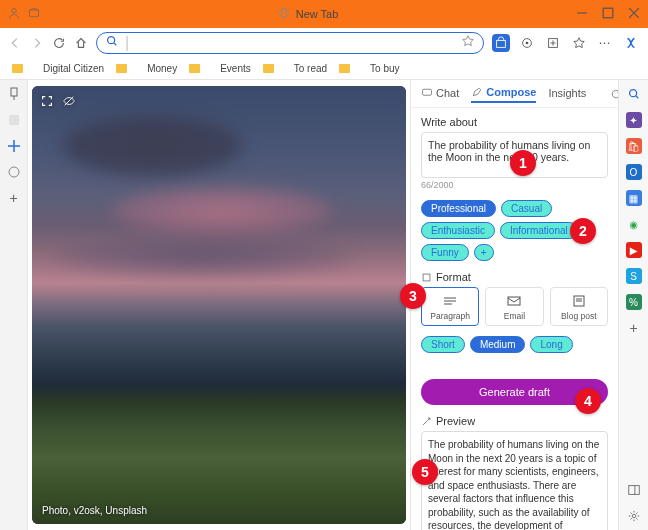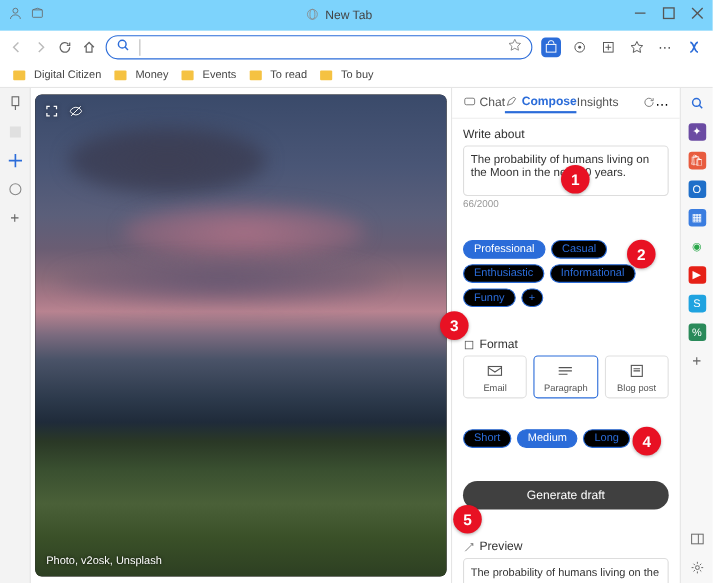--- a/index.html
+++ b/index.html
@@ -1,84 +1,84 @@
 <!DOCTYPE html>
 <html><head>
 <meta charset="utf-8">
 <style>
 * { margin: 0; padding: 0; box-sizing: border-box; font-family: "Segoe UI", Arial, sans-serif; }
 body { width: 648px; height: 530px; overflow: hidden; background: #fff; position: relative; }
 
 
-.titlebar { height: 28px; display: flex; align-items: center; justify-content: space-between; padding: 0 8px; background: #7dd3fc; gap: 47px; }
+.titlebar { height: 28px; display: flex; align-items: center; justify-content: space-between; padding: 0 8px; background: #f97316; gap: 47px; }
 .titlebar .left { display: flex; gap: 8px; align-items: center; }
 .titlebar .center { display: flex; align-items: center; gap: 6px; font-size: 11px; color: #444; }
 .titlebar .right { display: flex; gap: 14px; align-items: center; color: #555; }
 .titlebar svg { width: 12px; height: 12px; }
 
 
 .toolbar { height: 30px; display: flex; align-items: center; gap: 8px; padding: 0 8px; background: #fff; }
 .toolbar svg { width: 14px; height: 14px; }
 .navbtn { color: #666; display:flex; align-items:center; }
 .navbtn.disabled { color: #bbb; }
 .addr { flex: 1; height: 22px; border: 1px solid #2b6cd9; border-radius: 12px; display: flex; align-items: center; padding: 0 8px; gap: 6px; }
 .addr input { flex: 1; border: none; outline: none; font-size: 11px; }
 .addr .sicon { color: #2b6cd9; }
 .tbicon { width: 18px; height: 18px; display: flex; align-items: center; justify-content: center; color: #555; }
 .tbicon.blue { color:#2b6cd9; background:#2b6cd9; border-radius:4px;}
 .tbicon.blue svg { color:#fff; }
 
 
 .bmbar { height: 22px; display: flex; align-items: center; gap: 12px; padding: 0 12px; background: #fff; border-bottom: 1px solid #e5e5e5; }
-.bm { display: flex; align-items: center; gap: 8px; font-size: 10px; color: #444; }
+.bm { display: flex; align-items: center; gap: 20px; font-size: 10px; color: #444; }
 .bm .folder { width: 11px; height: 9px; background: #f5c242; border-radius: 1px; }
 
 
 .main { position: absolute; top: 80px; left: 0; right: 0; bottom: 0; display: flex; }
 
 
 .vtabs { width: 28px; background: #f3f3f3; display: flex; flex-direction: column; align-items: center; gap: 10px; padding-top: 6px; border-right: 1px solid #e5e5e5; }
 .vtabs .tab { width: 16px; height: 16px; display:flex; align-items:center; justify-content:center; color:#666; }
 
 
-.photo-wrap { flex: 1; position: relative; background: #000000; margin: 6px 4px 6px 4px; border-radius: 6px; overflow: hidden; }
+.photo-wrap { flex: 1; position: relative; background: #701a75; margin: 6px 4px 6px 4px; border-radius: 6px; overflow: hidden; }
 .sky { position: absolute; inset: 0; background:
   linear-gradient(180deg, #3a4a6a 0%, #4a5676 15%, #5b5f7a 25%, #6a5d73 32%, #8a6b7a 38%, #a57786 42%, #b88390 45%, #7a6a7e 50%, #4a5368 55%, #2d3a4c 63%, #1f2b3a 68%, #2a3826 72%, #3a5030 78%, #4a6038 85%, #3a5028 92%, #2d3f22 100%);
 }
 .cloud { position:absolute; border-radius: 50%; filter: blur(8px); }
 .cloud.c1 { top: 30px; left: 30px; width: 180px; height: 60px; background: radial-gradient(ellipse, rgba(60,60,80,0.9), rgba(50,50,70,0.5)); }
 .cloud.c2 { top: 100px; left: 80px; width: 220px; height: 50px; background: radial-gradient(ellipse, rgba(200,120,140,0.7), rgba(140,90,110,0.2)); }
 .cloud.c3 { top: 150px; left: 20px; width: 300px; height: 40px; background: radial-gradient(ellipse, rgba(90,80,110,0.8), transparent); }
 .photo-ctrl { position: absolute; top: 8px; left: 8px; display: flex; gap: 8px; color: #fff; }
 .photo-ctrl svg { width: 14px; height: 14px; filter: drop-shadow(0 0 2px rgba(0,0,0,0.6)); }
 .credit { position: absolute; bottom: 8px; left: 10px; color: #fff; font-size: 10px; text-shadow: 0 0 3px rgba(0,0,0,0.8); }
 
 
 .panel { width: 208px; background: #fff; border-left: 1px solid #e5e5e5; display: flex; flex-direction: column; font-size: 11px; }
-.panel-tabs { display: flex; align-items: center; gap: 0; padding: 6px 10px 4px; border-bottom: 1px solid #eee; }
+.panel-tabs { display: flex; align-items: center; gap: 12px; padding: 6px 10px 4px; border-bottom: 1px solid #eee; }
 .ptab { font-size: 11px; color: #555; display:flex; align-items:center; gap:3px; padding-bottom:3px; }
 .ptab.active { color: #2b6cd9; border-bottom: 2px solid #2b6cd9; font-weight:700; }
 .panel-tabs .spacer { flex: 1; }
 .panel-tabs svg { width: 12px; height: 12px; color: #666; }
-.panel-body { flex: 1; overflow-y: auto; padding: 8px 10px; display:flex; flex-direction:column; gap:28px; }
+.panel-body { flex: 1; overflow-y: auto; padding: 8px 10px; display:flex; flex-direction:column; gap:10px; }
 .panel-body::-webkit-scrollbar { width: 6px; }
 .panel-body::-webkit-scrollbar-thumb { background: #ccc; border-radius: 3px; }
 .sec-label { font-size: 11px; color: #333; margin-bottom: 4px; display:flex; align-items:center; gap:4px; }
 .sec-label svg { width:11px; height:11px; color:#555; }
 .prompt-box { border: 1px solid #ddd; border-radius: 4px; padding: 6px; font-size: 10.5px; color: #333; position: relative; min-height:46px; }
 .prompt-count { font-size: 9px; color: #999; margin-top: 2px; }
 .chips { display: flex; flex-wrap: wrap; gap: 5px; }
-.chip { border: 1px solid #2b6cd9; color: #2b6cd9; border-radius: 11px; padding: 2px 9px; font-size: 10px; background:#000000; }
+.chip { border: 1px solid #2b6cd9; color: #2b6cd9; border-radius: 11px; padding: 2px 9px; font-size: 10px; background:#5eead4; }
 .chip.active { background: #2b6cd9; color: #fff; }
 .chip.plus { padding: 2px 6px; }
 .formats { display: flex; gap: 6px; }
 .fmt { flex:1; border: 1px solid #e0e0e0; border-radius: 4px; padding: 6px 2px 4px; display: flex; flex-direction: column; align-items: center; gap: 3px; font-size: 8.5px; color: #555; }
 .fmt.active { border-color: #2b6cd9; }
 .fmt svg { width: 16px; height: 14px; color: #555; }
-.genbtn { background: #404040; color: #fff; border: none; border-radius: 16px; padding: 7px; font-size: 11px; font-weight: 500; width:100%; margin-top:2px; }
+.genbtn { background: #a21caf; color: #fff; border: none; border-radius: 16px; padding: 7px; font-size: 11px; font-weight: 500; width:100%; margin-top:16px; }
 .preview-box { border: 1px solid #ddd; border-radius: 4px; padding: 6px; font-size: 10px; color: #333; line-height: 1.35; }
 
 
 .rbar { width: 30px; background: #f7f7f7; display: flex; flex-direction: column; align-items: center; gap: 10px; padding: 6px 0; border-left: 1px solid #e5e5e5; }
 .ricon { width: 16px; height: 16px; border-radius: 3px; display:flex; align-items:center; justify-content:center; font-size:10px; }
 .rbar .spacer { flex: 1; }
 
 
 .callout { position: absolute; width: 26px; height: 26px; background: #e81123; border-radius: 50%; color: #fff; font-weight: bold; font-size: 14px; display: flex; align-items: center; justify-content: center; z-index: 100; box-shadow: 0 1px 3px rgba(0,0,0,0.3); }
 </style>
@@ -289,34 +289,34 @@
       </div>
 
       <div>
         <div class="sec-label">
             <svg viewBox="0 0 16 16">
               <rect x="3" y="3" width="10" height="10" fill="none" stroke="currentColor"></rect>
             </svg>
             <span>Format</span>
           </div>
         <div class="formats">
-          <div class="fmt">
-              <svg viewBox="0 0 16 12">
-                <rect x="2" y="2" width="12" height="8" fill="none" stroke="currentColor"></rect>
-                <path d="M2 3l6 4 6-4" fill="none" stroke="currentColor"></path>
-              </svg>
-              <span>Email</span>
-            </div>
           <div class="fmt active">
               <svg viewBox="0 0 16 12">
                 <line x1="2" y1="3" x2="14" y2="3" stroke="currentColor"></line>
                 <line x1="2" y1="6" x2="14" y2="6" stroke="currentColor"></line>
                 <line x1="2" y1="9" x2="10" y2="9" stroke="currentColor"></line>
               </svg>
               <span>Paragraph</span>
+            </div>
+          <div class="fmt">
+              <svg viewBox="0 0 16 12">
+                <rect x="2" y="2" width="12" height="8" fill="none" stroke="currentColor"></rect>
+                <path d="M2 3l6 4 6-4" fill="none" stroke="currentColor"></path>
+              </svg>
+              <span>Email</span>
             </div>
           <div class="fmt">
               <svg viewBox="0 0 16 12">
                 <rect x="3" y="1" width="10" height="10" fill="none" stroke="currentColor"></rect>
                 <line x1="5" y1="4" x2="11" y2="4" stroke="currentColor"></line>
                 <line x1="5" y1="6" x2="11" y2="6" stroke="currentColor"></line>
               </svg>
               <span>Blog post</span>
             </div>
         </div>

